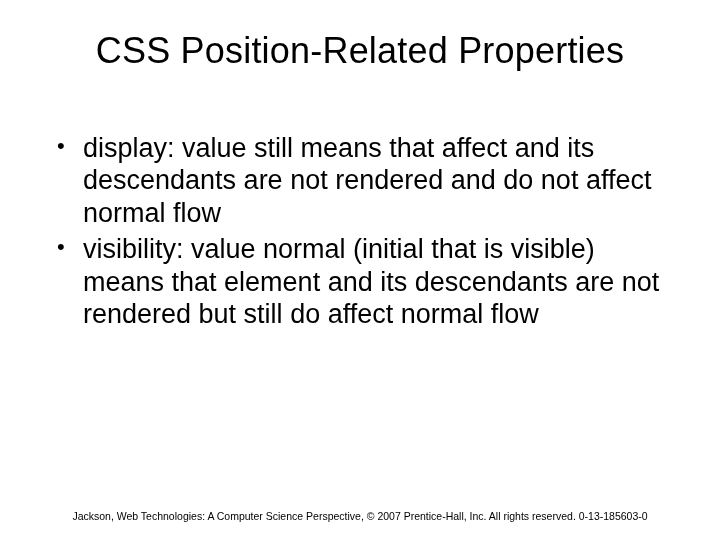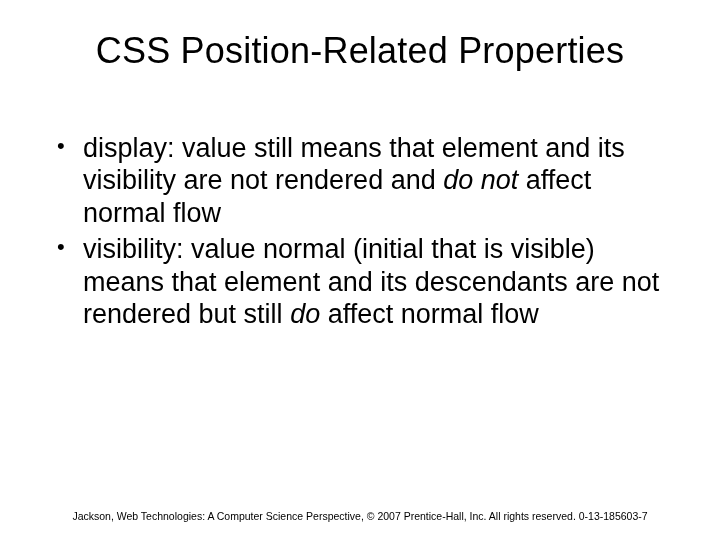--- a/index.html
+++ b/index.html
@@ -48,21 +48,20 @@
     width: 10px;
     height: 10px;
     color: #000;
     font-size: 22px;
     line-height: 10px;
   }
   .mono {
     font-family: Liberation Sans, sans-serif;
   }
   .ital {
-    font-style: italic;
   }
   .footer {
     position: absolute;
     bottom: 18px;
     left: 0;
     width: 100%;
     text-align: center;
     font-size: 10.5px;
     color: #000;
   }
@@ -71,25 +70,25 @@
 <body>
 
 <div class="slide">
 
   <div class="title">CSS Position-Related Properties</div>
 
   <div class="body">
 
     <div class="bullet">
       <span class="dot">•</span>
-      <span class="mono">display</span><span>: value </span><span class="mono">still</span><span> means that element and its visibility are not rendered and </span><span class="ital">do not</span><span> affect normal flow</span>
+      <span class="mono">display</span><span>: value </span><span class="mono">still</span><span> means that affect and its descendants are not rendered and </span><span class="ital">do not</span><span> affect normal flow</span>
     </div>
 
     <div class="bullet">
       <span class="dot">•</span>
       <span class="mono">visibility</span><span>: value </span><span class="mono">normal</span><span> (initial that is </span><span class="mono">visible</span><span>) means that element and its descendants are not rendered but still </span><span class="ital">do</span><span> affect normal flow</span>
     </div>
 
   </div>
 
-  <div class="footer">Jackson, Web Technologies: A Computer Science Perspective, © 2007 Prentice-Hall, Inc. All rights reserved. 0-13-185603-7</div>
+  <div class="footer">Jackson, Web Technologies: A Computer Science Perspective, © 2007 Prentice-Hall, Inc. All rights reserved. 0-13-185603-0</div>
 
 </div>
 
 </body></html>

